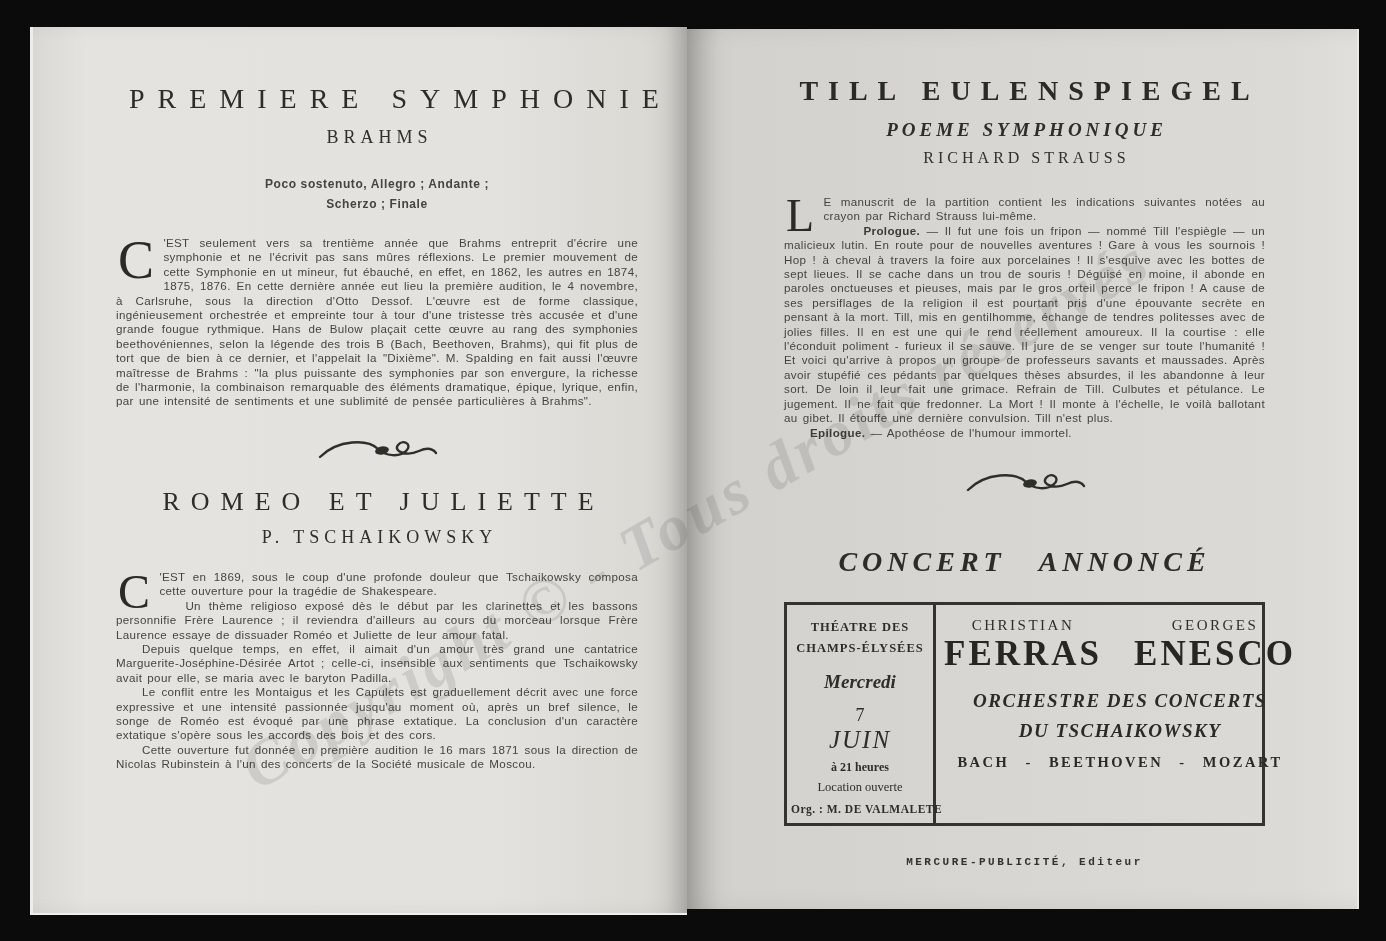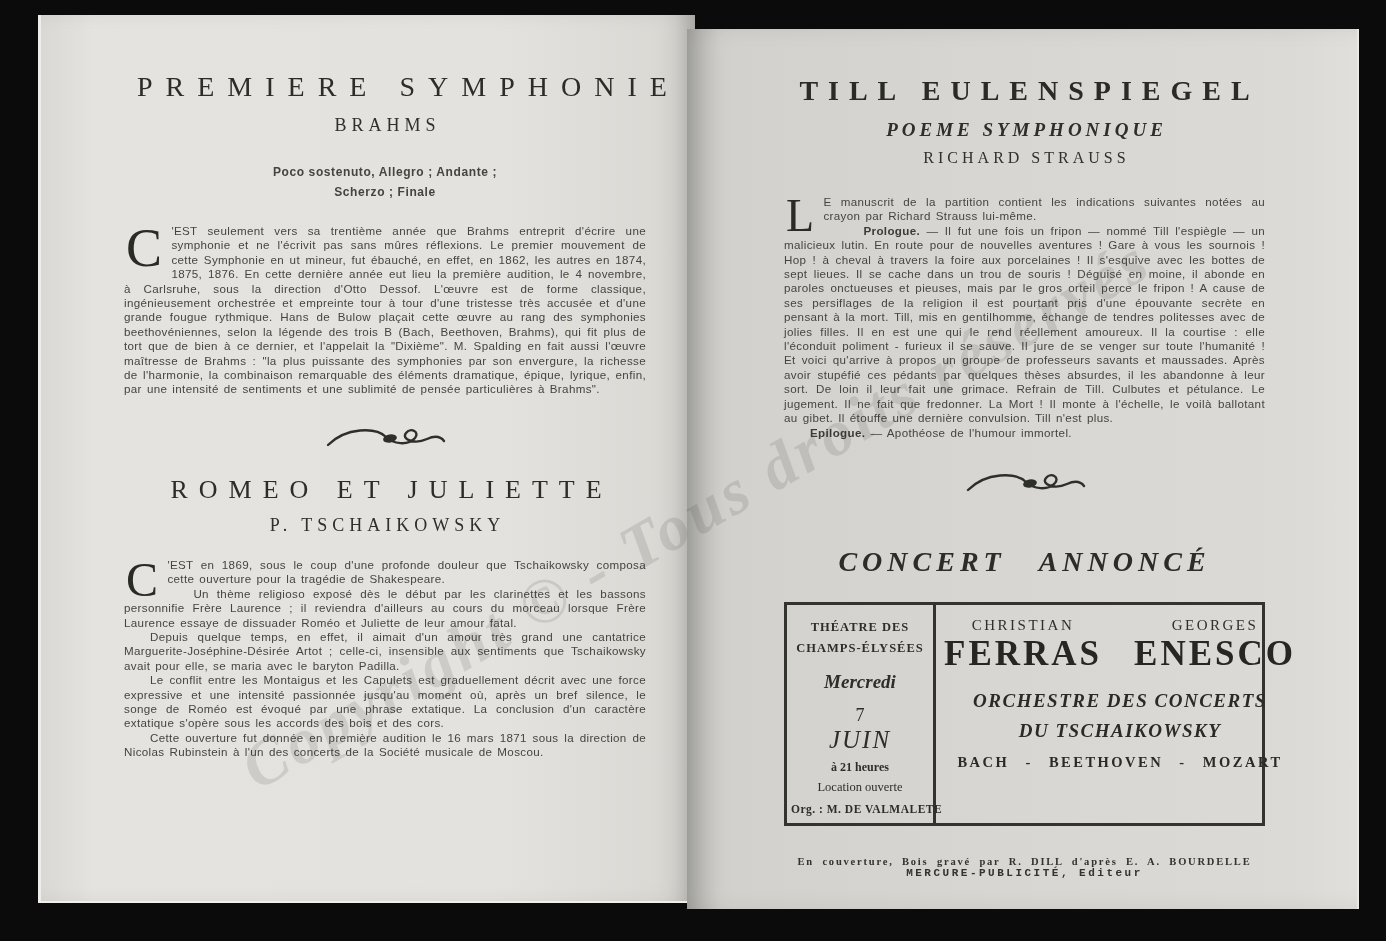--- a/index.html
+++ b/index.html
@@ -6,26 +6,25 @@
   body{
     width:1386px;height:941px;position:relative;overflow:hidden;
     background:#0b0b0b;
     font-family:"Liberation Sans",sans-serif;
   }
   .spread{position:absolute;inset:0;overflow:hidden;}
 
   
   .page{position:absolute;}
   .page-left{
-    left:30px;top:15px;width:654px;height:886px;
+    left:30px;top:27px;width:654px;height:886px;
     background:linear-gradient(90deg,#d9d8d4 0%,#e4e3df 8%,#e3e2de 70%,#d9d8d3 97%,#cfcec9 100%);
     border-left:3px solid #eeede9;
     border-bottom:2px solid #f0efeb;
     box-shadow:inset -26px 0 34px -22px rgba(0,0,0,.30);
-    margin-left:8px;
   }
   .page-right{
     left:687px;top:29px;width:670px;height:880px;
     background:linear-gradient(90deg,#c7c6c2 0%,#d2d1cd 5%,#d7d6d2 45%,#dbdad6 90%,#e0dfdb 100%);
     border-right:2px solid #e9e8e4;
     box-shadow:inset 26px 0 36px -22px rgba(0,0,0,.35);
   }
 
   
   .watermark{
@@ -212,21 +211,20 @@
           </div>
           <div class="orchestra">
             <div>ORCHESTRE DES CONCERTS</div>
             <div>DU TSCHAIKOWSKY</div>
           </div>
           <div class="program">BACH - BEETHOVEN - MOZART</div>
         </div>
       </div>
 
       <div class="footer">
-        <div class="footer-line1">En couverture, Bois gravé par R. DILL d'après E. A. BOURDELLE</div>
         <div class="footer-line2">MERCURE-PUBLICITÉ, Editeur</div>
       </div>
 
     </div>
   </div>
 
   <div class="watermark">Copyright © - Tous droits réservés</div>
 
 </div>
 

